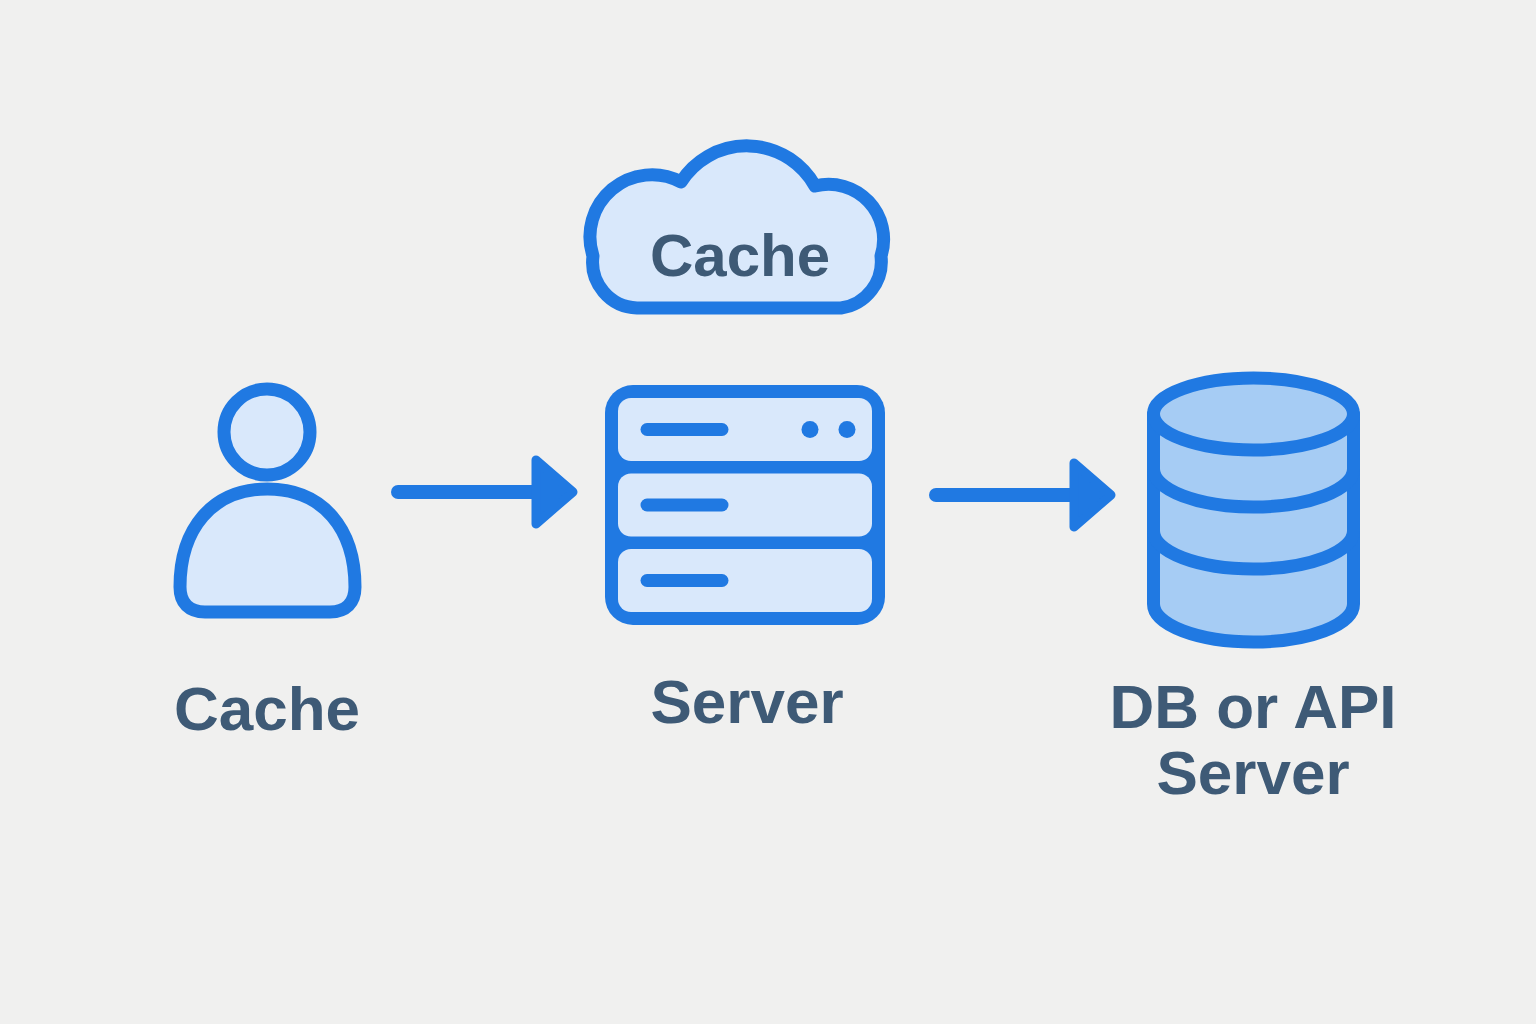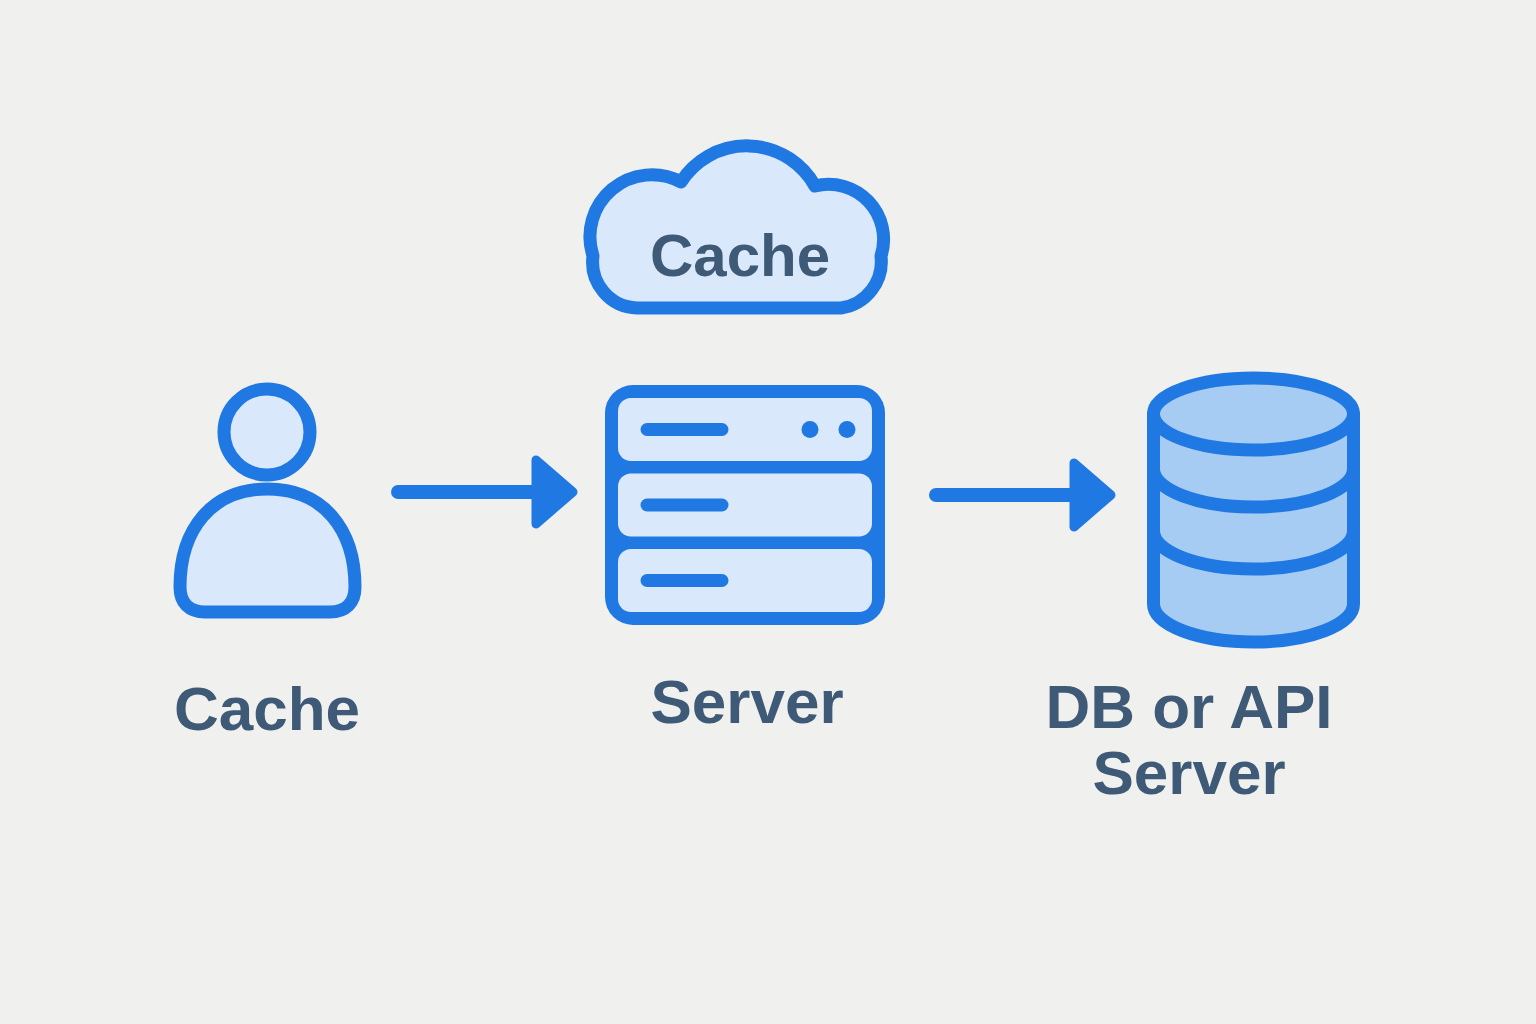--- a/index.html
+++ b/index.html
@@ -49,21 +49,21 @@
   
   .node-label {
     position: absolute;
     font-size: 62px; font-weight: 600;
     color: var(--label);
     text-align: center;
     line-height: 1.07;
   }
   .user-label   { left: 117px;  width: 300px; top: 676px; }
   .server-label { left: 597px;  width: 300px; top: 669px; }
-  .db-label     { left: 1019px; width: 340px; top: 674px; }
+  .db-label     { left: 1083px; width: 340px; top: 674px; }
 </style>
 </head>
 <body>
 
 <div class="canvas">
 
   <div class="abs cloud-wrap">
     <svg width="330" height="230" viewBox="0 0 330 230">
       <path class="shape-light" stroke-width="13" stroke-linejoin="round" d="M 62 210
                A 46 46 0 0 1 18 158

